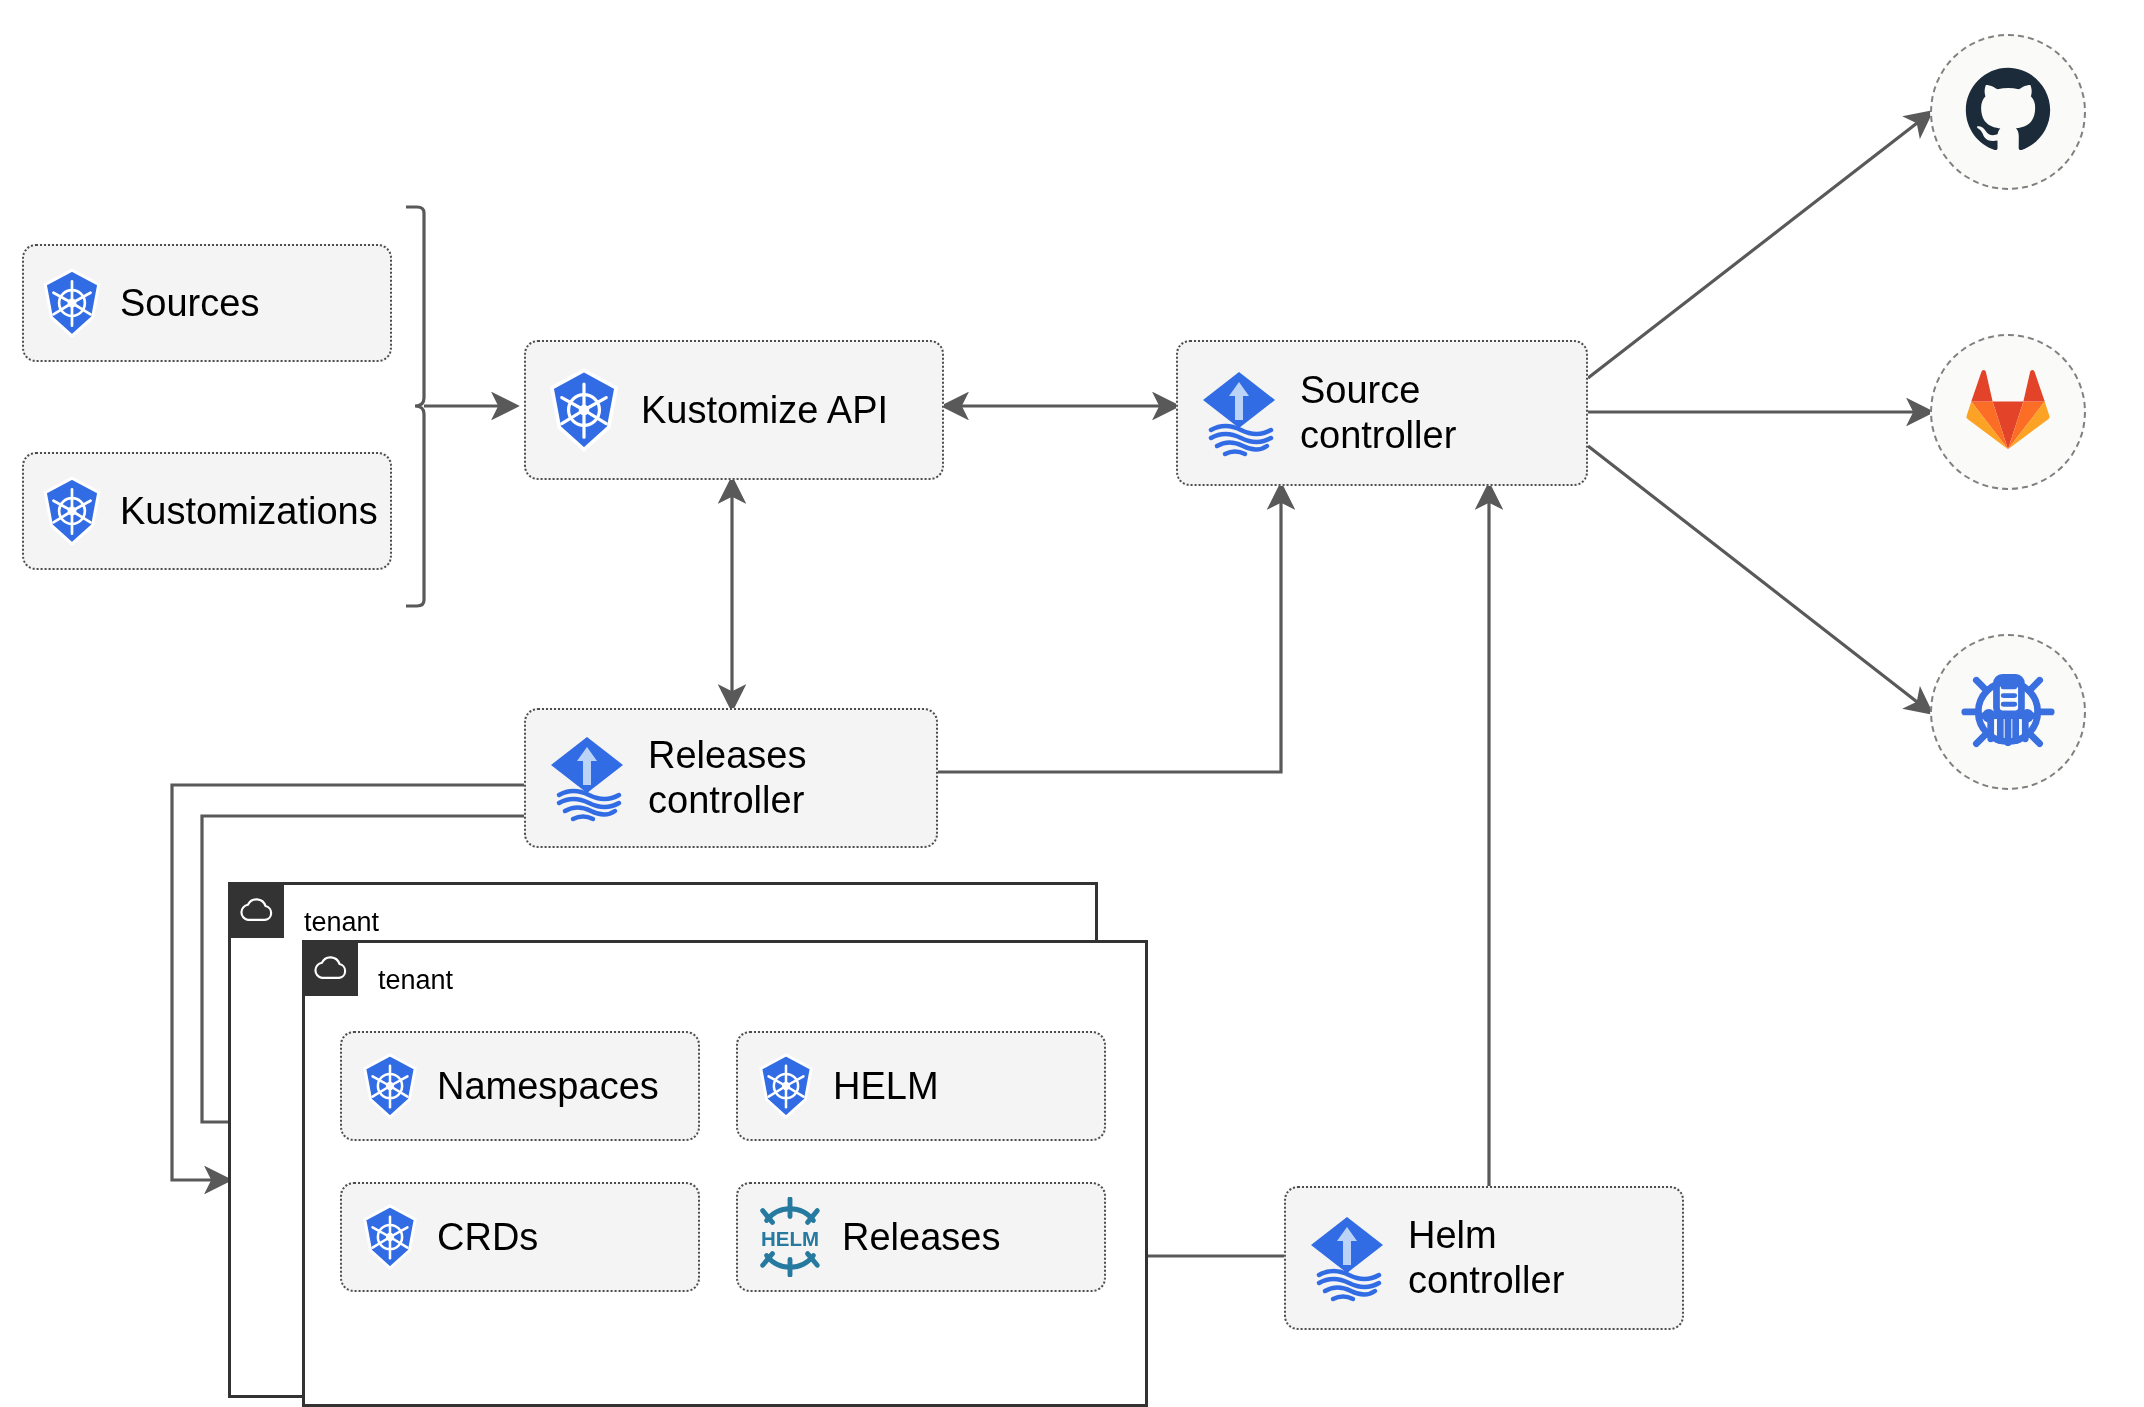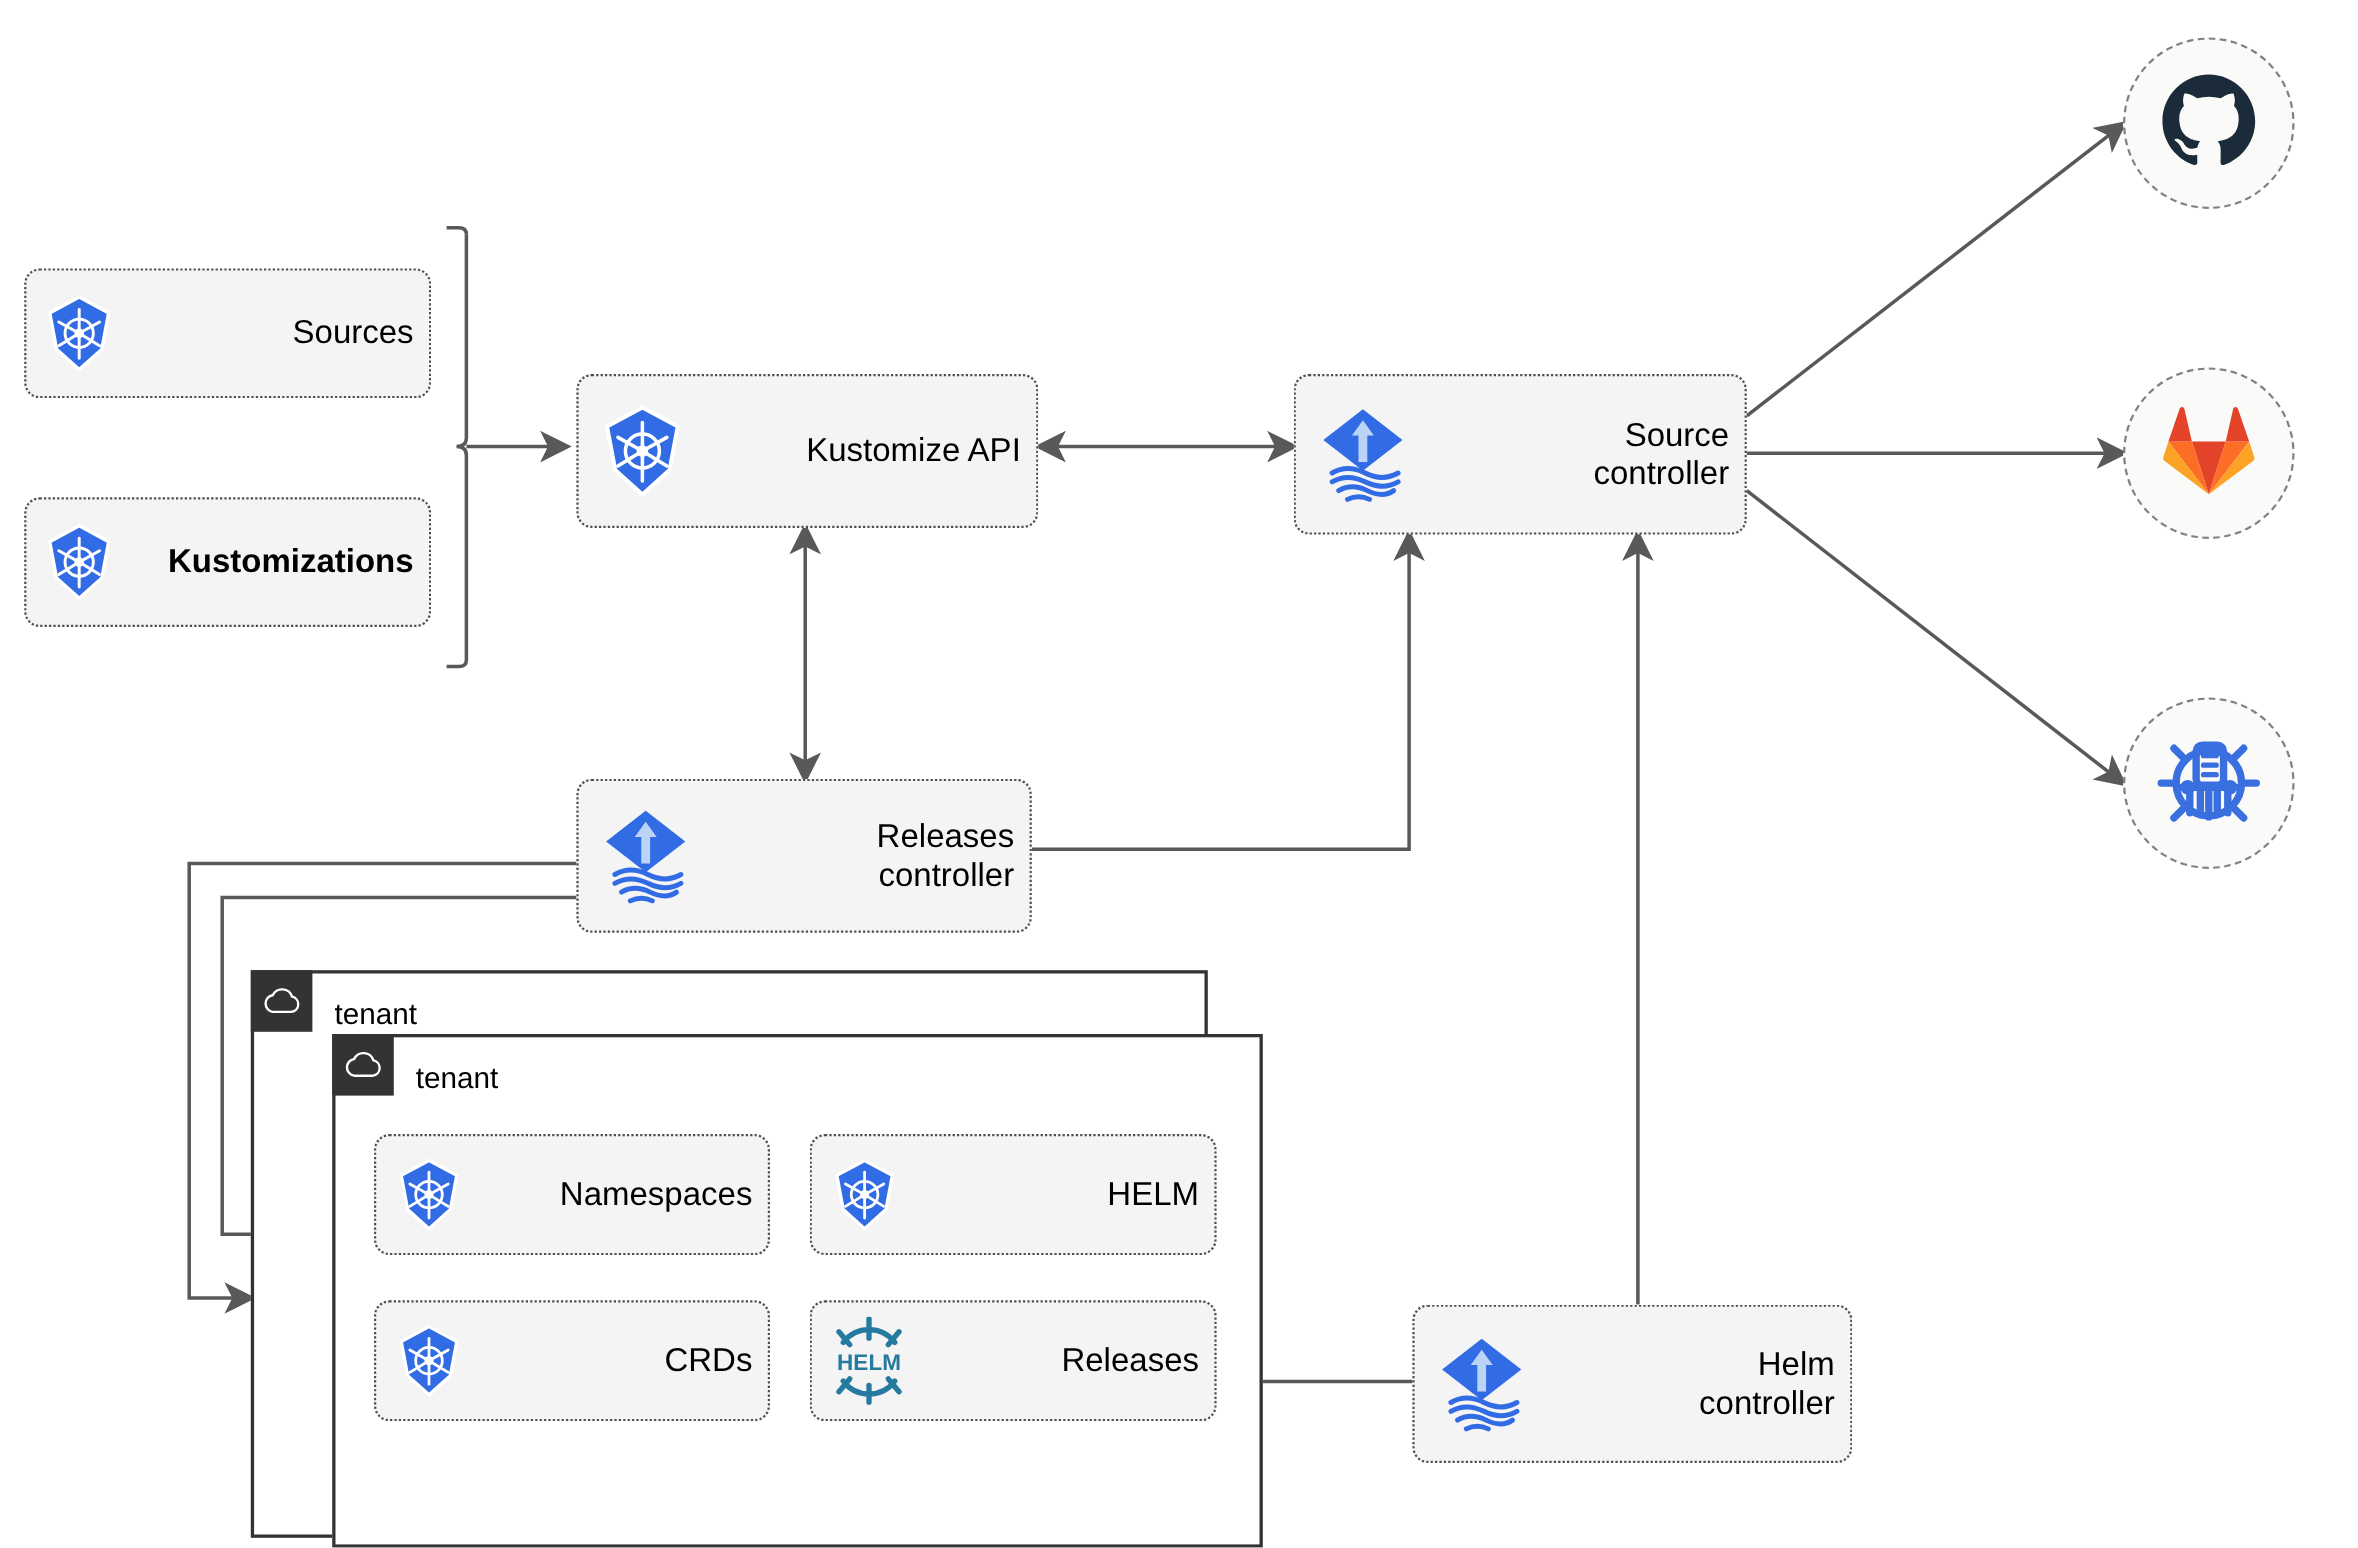--- a/index.html
+++ b/index.html
@@ -26,23 +26,23 @@
     box-sizing: border-box;
     background: #f4f4f4;
     border: 2px dotted #4d4d4d;
     border-radius: 14px;
     display: flex;
     align-items: center;
     justify-content: flex-start;
   }
   .node .label {
     color: #000000;
-    font-size: 30px;
+    font-size: 38px;
     line-height: 1.18;
-    text-align: right;
+    text-align: left;
     white-space: pre-line;
     flex: 1;
     padding-right: 14px;
   }
   .node .ico {
     flex: 0 0 auto;
     display: flex;
     align-items: center;
     justify-content: center;
   }
@@ -140,21 +140,21 @@
           <line x1="32" y1="34" x2="50" y2="45"></line>
           <line x1="32" y1="34" x2="32" y2="56"></line>
           <line x1="32" y1="34" x2="14" y2="45"></line>
           <line x1="32" y1="34" x2="14" y2="24"></line>
         </g>
       </svg>
     </span>
     <span class="label">Sources</span>
   </div>
 
-  <div class="node" style="left:22px; top:452px; width:370px; height:118px;font-weight:bold;">
+  <div class="node" style="left:22px; top:452px; width:370px; height:118px;">
     <span class="ico" style="width:96px; height:118px;">
       <svg width="66" height="70" viewBox="0 0 64 68">
         <polygon points="32,2 58,16 52,48 32,66 12,48 6,16" fill="#326CE5" stroke="#ffffff" stroke-width="3"></polygon>
         <g stroke="#ffffff" stroke-width="2.6" fill="none" stroke-linecap="round">
           <circle cx="32" cy="34" r="12.5"></circle>
           <circle cx="32" cy="34" r="3" fill="#ffffff"></circle>
           <line x1="32" y1="34" x2="32" y2="13"></line>
           <line x1="32" y1="34" x2="50" y2="24"></line>
           <line x1="32" y1="34" x2="50" y2="45"></line>
           <line x1="32" y1="34" x2="32" y2="56"></line>

